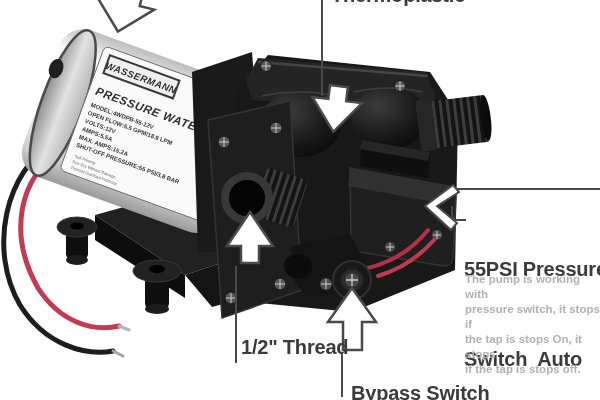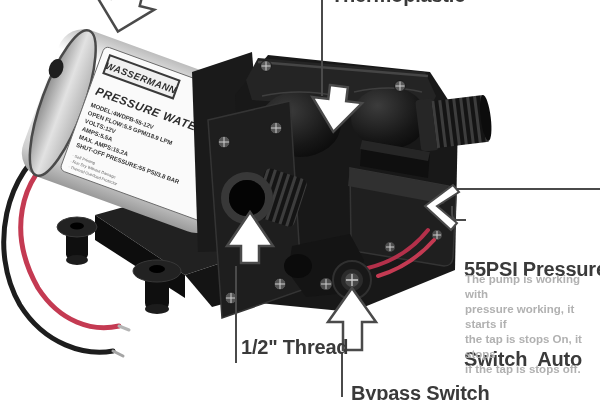--- a/index.html
+++ b/index.html
@@ -197,21 +197,21 @@
 </div>
 
 <div class="callout big ps-title">
   <div>55PSI Pressure</div>
   <div>Switch  Auto</div>
   
 </div>
 
 <div class="callout ps-note">
   <div>The pump is working with</div>
-  <div>pressure working, it starts if</div>
+  <div>pressure switch, it stops if</div>
   <div>the tap is stops On, it stops</div>
   <div>if the tap is stops off.</div>
 </div>
 
 <div class="callout big thread-label">
   <span>1/2" Thread</span>
 </div>
 
 <div class="callout big bypass-label">
   <span>Bypass Switch</span>

